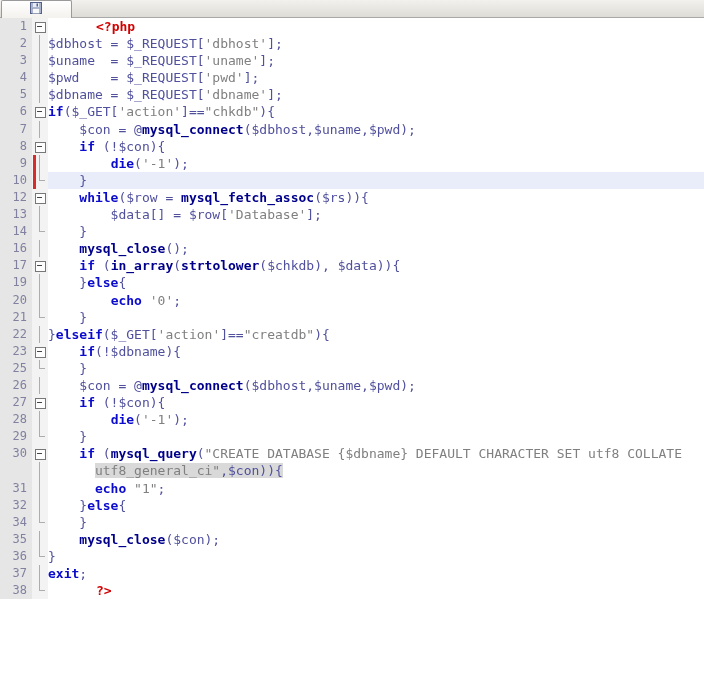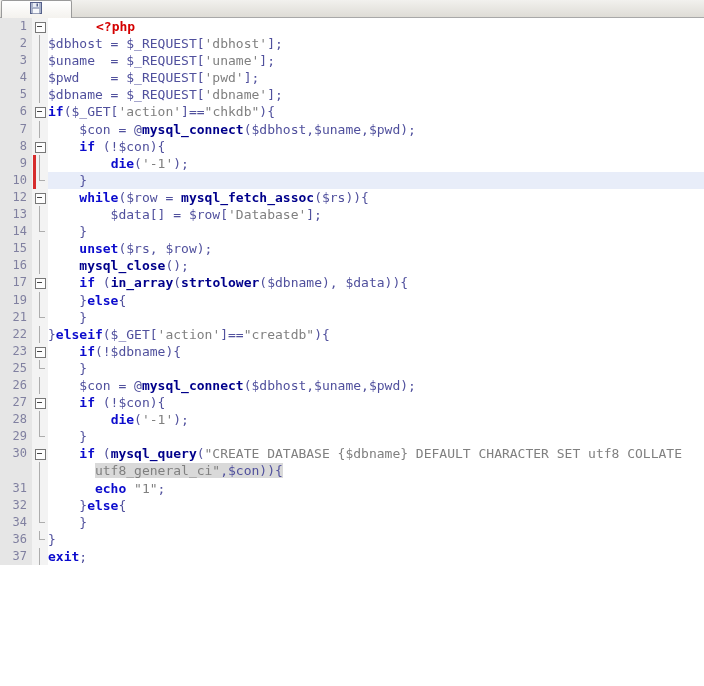--- a/index.html
+++ b/index.html
@@ -99,33 +99,35 @@
       <div class="row"><div class="num">4</div><div class="fold f-line"></div><div class="code"><span class="v">$pwd    = $_REQUEST[</span><span class="s">'pwd'</span><span class="v">];</span></div></div>
       <div class="row"><div class="num">5</div><div class="fold f-line"></div><div class="code"><span class="v">$dbname = $_REQUEST[</span><span class="s">'dbname'</span><span class="v">];</span></div></div>
       <div class="row"><div class="num">6</div><div class="fold f-box"></div><div class="code"><span class="k">if</span><span class="v">($_GET[</span><span class="s">'action'</span><span class="v">]==</span><span class="s">"chkdb"</span><span class="v">){</span></div></div>
       <div class="row"><div class="num">7</div><div class="fold f-line"></div><div class="code"><span class="v">    $con = @</span><span class="f">mysql_connect</span><span class="v">($dbhost,$uname,$pwd);</span></div></div>
       <div class="row"><div class="num">8</div><div class="fold f-box"></div><div class="code"><span class="v">    </span><span class="k">if</span><span class="v"> (!$con){</span></div></div>
       <div class="row chg"><div class="num">9</div><div class="fold f-line"><span class="mk"></span></div><div class="code"><span class="v">        </span><span class="k">die</span><span class="v">(</span><span class="s">'-1'</span><span class="v">);</span></div></div>
       <div class="row cur chg"><div class="num">10</div><div class="fold f-corner"><span class="mk"></span></div><div class="code"><span class="v">    }</span></div></div>
       <div class="row"><div class="num">12</div><div class="fold f-box"></div><div class="code"><span class="v">    </span><span class="k">while</span><span class="v">($row = </span><span class="f">mysql_fetch_assoc</span><span class="v">($rs)){</span></div></div>
       <div class="row"><div class="num">13</div><div class="fold f-line"></div><div class="code"><span class="v">        $data[] = $row[</span><span class="s">'Database'</span><span class="v">];</span></div></div>
       <div class="row"><div class="num">14</div><div class="fold f-corner"></div><div class="code"><span class="v">    }</span></div></div>
-      <div class="row"><div class="num">15</div><div class="fold f-line"></div><div class="code"><span class="v">    </span><span class="k">unset</span><span class="v">($rs, $row);</span></div></div>
       <div class="row"><div class="num">16</div><div class="fold f-line"></div><div class="code"><span class="v">    </span><span class="f">mysql_close</span><span class="v">();</span></div></div>
-      <div class="row"><div class="num">17</div><div class="fold f-box"></div><div class="code"><span class="v">    </span><span class="k">if</span><span class="v"> (</span><span class="f">in_array</span><span class="v">(</span><span class="f">strtolower</span><span class="v">($dbname), $data)){</span></div></div>
+      <div class="row"><div class="num">17</div><div class="fold f-box"></div><div class="code"><span class="v">    </span><span class="k">if</span><span class="v"> (</span><span class="f">in_array</span><span class="v">(</span><span class="f">strtolower</span><span class="v">($chkdb), $data)){</span></div></div>
       <div class="row"><div class="num">19</div><div class="fold f-line"></div><div class="code"><span class="v">    }</span><span class="k">else</span><span class="v">{</span></div></div>
+      <div class="row"><div class="num">20</div><div class="fold f-line"></div><div class="code"><span class="v">        </span><span class="k">echo</span><span class="v"> </span><span class="s">'0'</span><span class="v">;</span></div></div>
       <div class="row"><div class="num">21</div><div class="fold f-corner"></div><div class="code"><span class="v">    }</span></div></div>
       <div class="row"><div class="num">22</div><div class="fold f-line"></div><div class="code"><span class="v">}</span><span class="k">elseif</span><span class="v">($_GET[</span><span class="s">'action'</span><span class="v">]==</span><span class="s">"creatdb"</span><span class="v">){</span></div></div>
       <div class="row"><div class="num">23</div><div class="fold f-box"></div><div class="code"><span class="v">    </span><span class="k">if</span><span class="v">(!$dbname){</span></div></div>
       <div class="row"><div class="num">25</div><div class="fold f-corner"></div><div class="code"><span class="v">    }</span></div></div>
       <div class="row"><div class="num">26</div><div class="fold f-line"></div><div class="code"><span class="v">    $con = @</span><span class="f">mysql_connect</span><span class="v">($dbhost,$uname,$pwd);</span></div></div>
       <div class="row"><div class="num">27</div><div class="fold f-box"></div><div class="code"><span class="v">    </span><span class="k">if</span><span class="v"> (!$con){</span></div></div>
       <div class="row"><div class="num">28</div><div class="fold f-line"></div><div class="code"><span class="v">        </span><span class="k">die</span><span class="v">(</span><span class="s">'-1'</span><span class="v">);</span></div></div>
       <div class="row"><div class="num">29</div><div class="fold f-corner"></div><div class="code"><span class="v">    }</span></div></div>
       <div class="row"><div class="num">30</div><div class="fold f-box"></div><div class="code"><span class="v">    </span><span class="k">if</span><span class="v"> (</span><span class="f">mysql_query</span><span class="v">(</span><span class="s">"CREATE DATABASE {$dbname} DEFAULT CHARACTER SET utf8 COLLATE</span></div></div>
       <div class="row"><div class="num"></div><div class="fold f-line"></div><div class="code"><span class="v">      </span><span class="s hl">utf8_general_ci"</span><span class="v hl">,$con)){</span></div></div>
       <div class="row"><div class="num">31</div><div class="fold f-line"></div><div class="code"><span class="v">      </span><span class="k">echo</span><span class="v"> </span><span class="s">"1"</span><span class="v">;</span></div></div>
       <div class="row"><div class="num">32</div><div class="fold f-line"></div><div class="code"><span class="v">    }</span><span class="k">else</span><span class="v">{</span></div></div>
       <div class="row"><div class="num">34</div><div class="fold f-corner"></div><div class="code"><span class="v">    }</span></div></div>
+      <div class="row"><div class="num">35</div><div class="fold f-line"></div><div class="code"><span class="v">    </span><span class="f">mysql_close</span><span class="v">($con);</span></div></div>
       <div class="row"><div class="num">36</div><div class="fold f-corner"></div><div class="code"><span class="v">}</span></div></div>
       <div class="row"><div class="num">37</div><div class="fold f-line"></div><div class="code"><span class="k">exit</span><span class="v">;</span></div></div>
+      <div class="row"><div class="num">38</div><div class="fold f-corner"></div><div class="code"><span class="t">?&gt;</span></div></div>
     </div>
 </div>
 
 </body></html>

